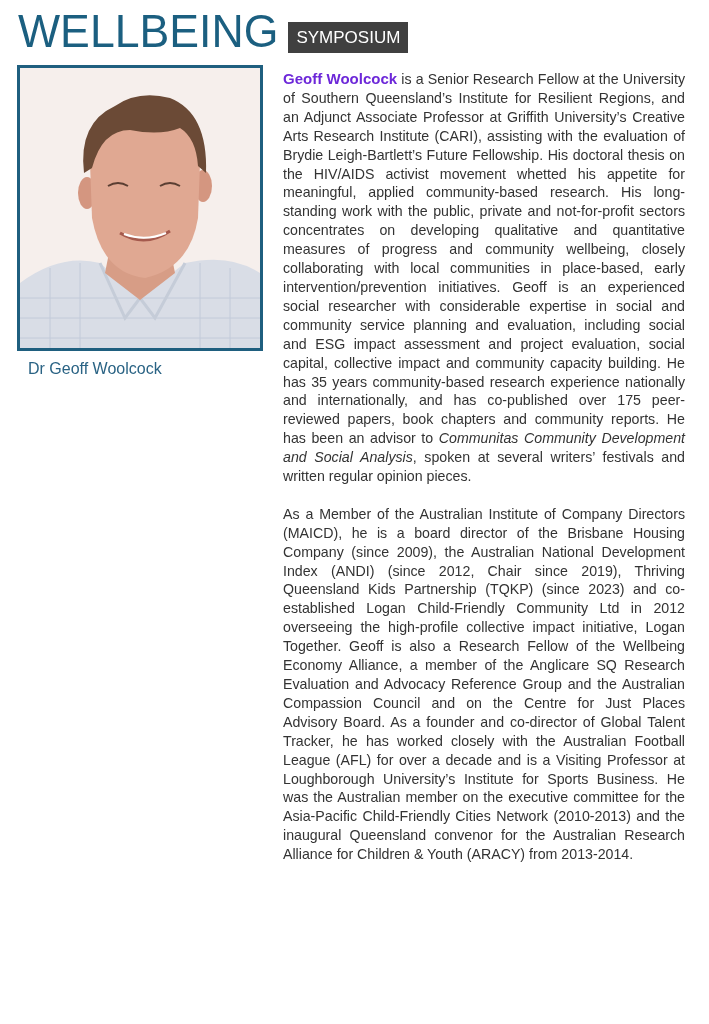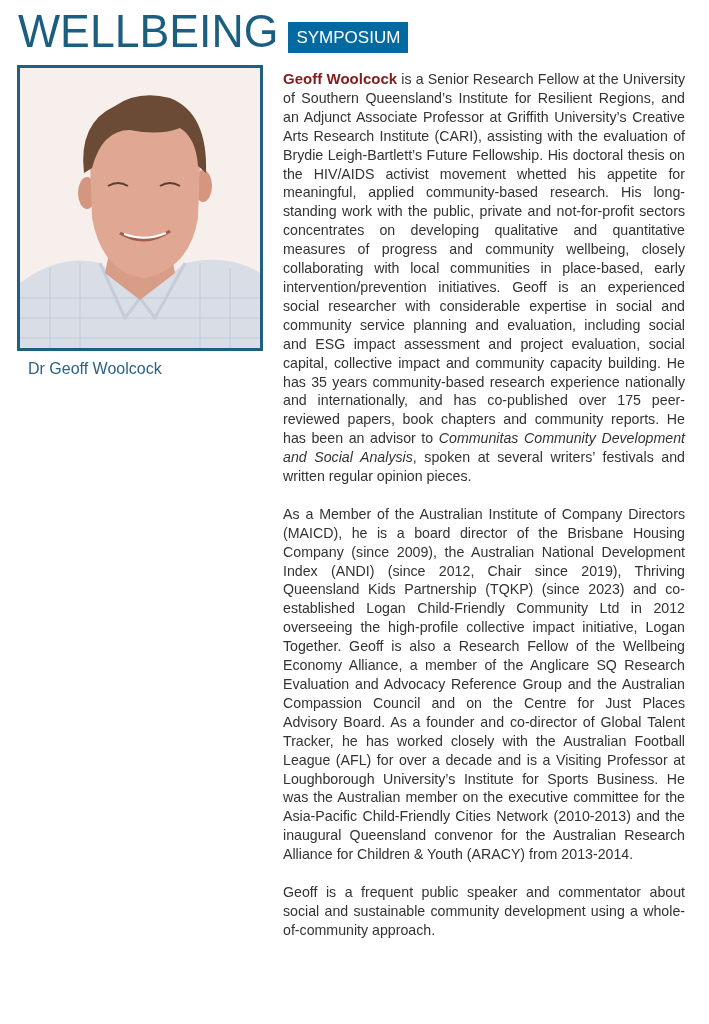--- a/index.html
+++ b/index.html
@@ -1,26 +1,26 @@
 <!DOCTYPE html>
 <html><head>
 <meta charset="utf-8">
 <style>
   html, body { margin:0; padding:0; background:#ffffff; }
   body { width:709px; height:1024px; position:relative; overflow:hidden; font-family:"Liberation Sans", sans-serif; }
   .header { position:absolute; left:18px; top:6px; height:48px; display:flex; align-items:flex-end; white-space:nowrap; }
   .h-well { font-size:46px; color:#1b5f80; letter-spacing:0px; line-height:46px; font-family:"Liberation Sans", sans-serif; transform:scaleX(0.97); transform-origin:left; }
-  .h-sym { background:#0369a1; color:#ffffff; font-size:17px; padding:5px 8px 4px 8px; margin-left:2px; margin-right:4px; line-height:22px; position:relative; top:-1px; }
+  .h-sym { background:#404040; color:#ffffff; font-size:17px; padding:5px 8px 4px 8px; margin-left:2px; margin-right:4px; line-height:22px; position:relative; top:-1px; }
   .h-spk { font-size:46px; color:#1a1a6e; line-height:46px; }
   .photo-frame { position:absolute; left:17px; top:65px; width:240px; height:280px; border:3px solid #1f5f7f; background:#f7f0ee; overflow:hidden; }
   .photo-frame svg { display:block; width:100%; height:100%; }
   .caption { position:absolute; left:28px; top:360px; font-size:16px; color:#2a6384; }
   .bio { position:absolute; left:283px; top:70px; width:402px; font-size:14.2px; line-height:18.9px; color:#333333; text-align:justify; }
   .bio p { margin:0 0 18.9px 0; }
-  .bio .name { color:#7f1d1d; font-weight:bold; font-size:15px; }
+  .bio .name { color:#6d28d9; font-weight:bold; font-size:15px; }
 </style>
 </head>
 <body>
 
 <div class="header">
   <span class="h-well">WELLBEING</span>
   <span class="h-sym">SYMPOSIUM</span>
 </div>
 
 <div class="photo-frame" title="Portrait photo of Dr Geoff Woolcock">
@@ -46,14 +46,13 @@
     <path d="M100 165 Q125 180 150 163" stroke="#a55a4d" stroke-width="3" fill="none"></path>
     <path d="M104 166 Q125 174 146 165" stroke="#ffffff" stroke-width="2" fill="none"></path>
   </svg>
 </div>
 
 <div class="caption">Dr Geoff Woolcock</div>
 
 <div class="bio">
   <p><span class="name">Geoff Woolcock</span><span> is a Senior Research Fellow at the University of Southern Queensland’s Institute for Resilient Regions, and an Adjunct Associate Professor at Griffith University’s Creative Arts Research Institute (CARI), assisting with the evaluation of Brydie Leigh-Bartlett’s Future Fellowship. His doctoral thesis on the HIV/AIDS activist movement whetted his appetite for meaningful, applied community-based research. His long-standing work with the public, private and not-for-profit sectors concentrates on developing qualitative and quantitative measures of progress and community wellbeing, closely collaborating with local communities in place-based, early intervention/prevention initiatives. Geoff is an experienced social researcher with considerable expertise in social and community service planning and evaluation, including social and ESG impact assessment and project evaluation, social capital, collective impact and community capacity building. He has 35 years community-based research experience nationally and internationally, and has co-published over 175 peer-reviewed papers, book chapters and community reports. He has been an advisor to </span><em>Communitas Community Development and Social Analysis</em><span>, spoken at several writers’ festivals and written regular opinion pieces.</span></p>
   <p>As a Member of the Australian Institute of Company Directors (MAICD), he is a board director of the Brisbane Housing Company (since 2009), the Australian National Development Index (ANDI) (since 2012, Chair since 2019), Thriving Queensland Kids Partnership (TQKP) (since 2023) and co-established Logan Child-Friendly Community Ltd in 2012 overseeing the high-profile collective impact initiative, Logan Together. Geoff is also a Research Fellow of the Wellbeing Economy Alliance, a member of the Anglicare SQ Research Evaluation and Advocacy Reference Group and the Australian Compassion Council and on the Centre for Just Places Advisory Board. As a founder and co-director of Global Talent Tracker, he has worked closely with the Australian Football League (AFL) for over a decade and is a Visiting Professor at Loughborough University’s Institute for Sports Business. He was the Australian member on the executive committee for the Asia-Pacific Child-Friendly Cities Network (2010-2013) and the inaugural Queensland convenor for the Australian Research Alliance for Children &amp; Youth (ARACY) from 2013-2014.</p>
-  <p>Geoff is a frequent public speaker and commentator about social and sustainable community development using a whole-of-community approach.</p>
 </div>
 
 </body></html>

